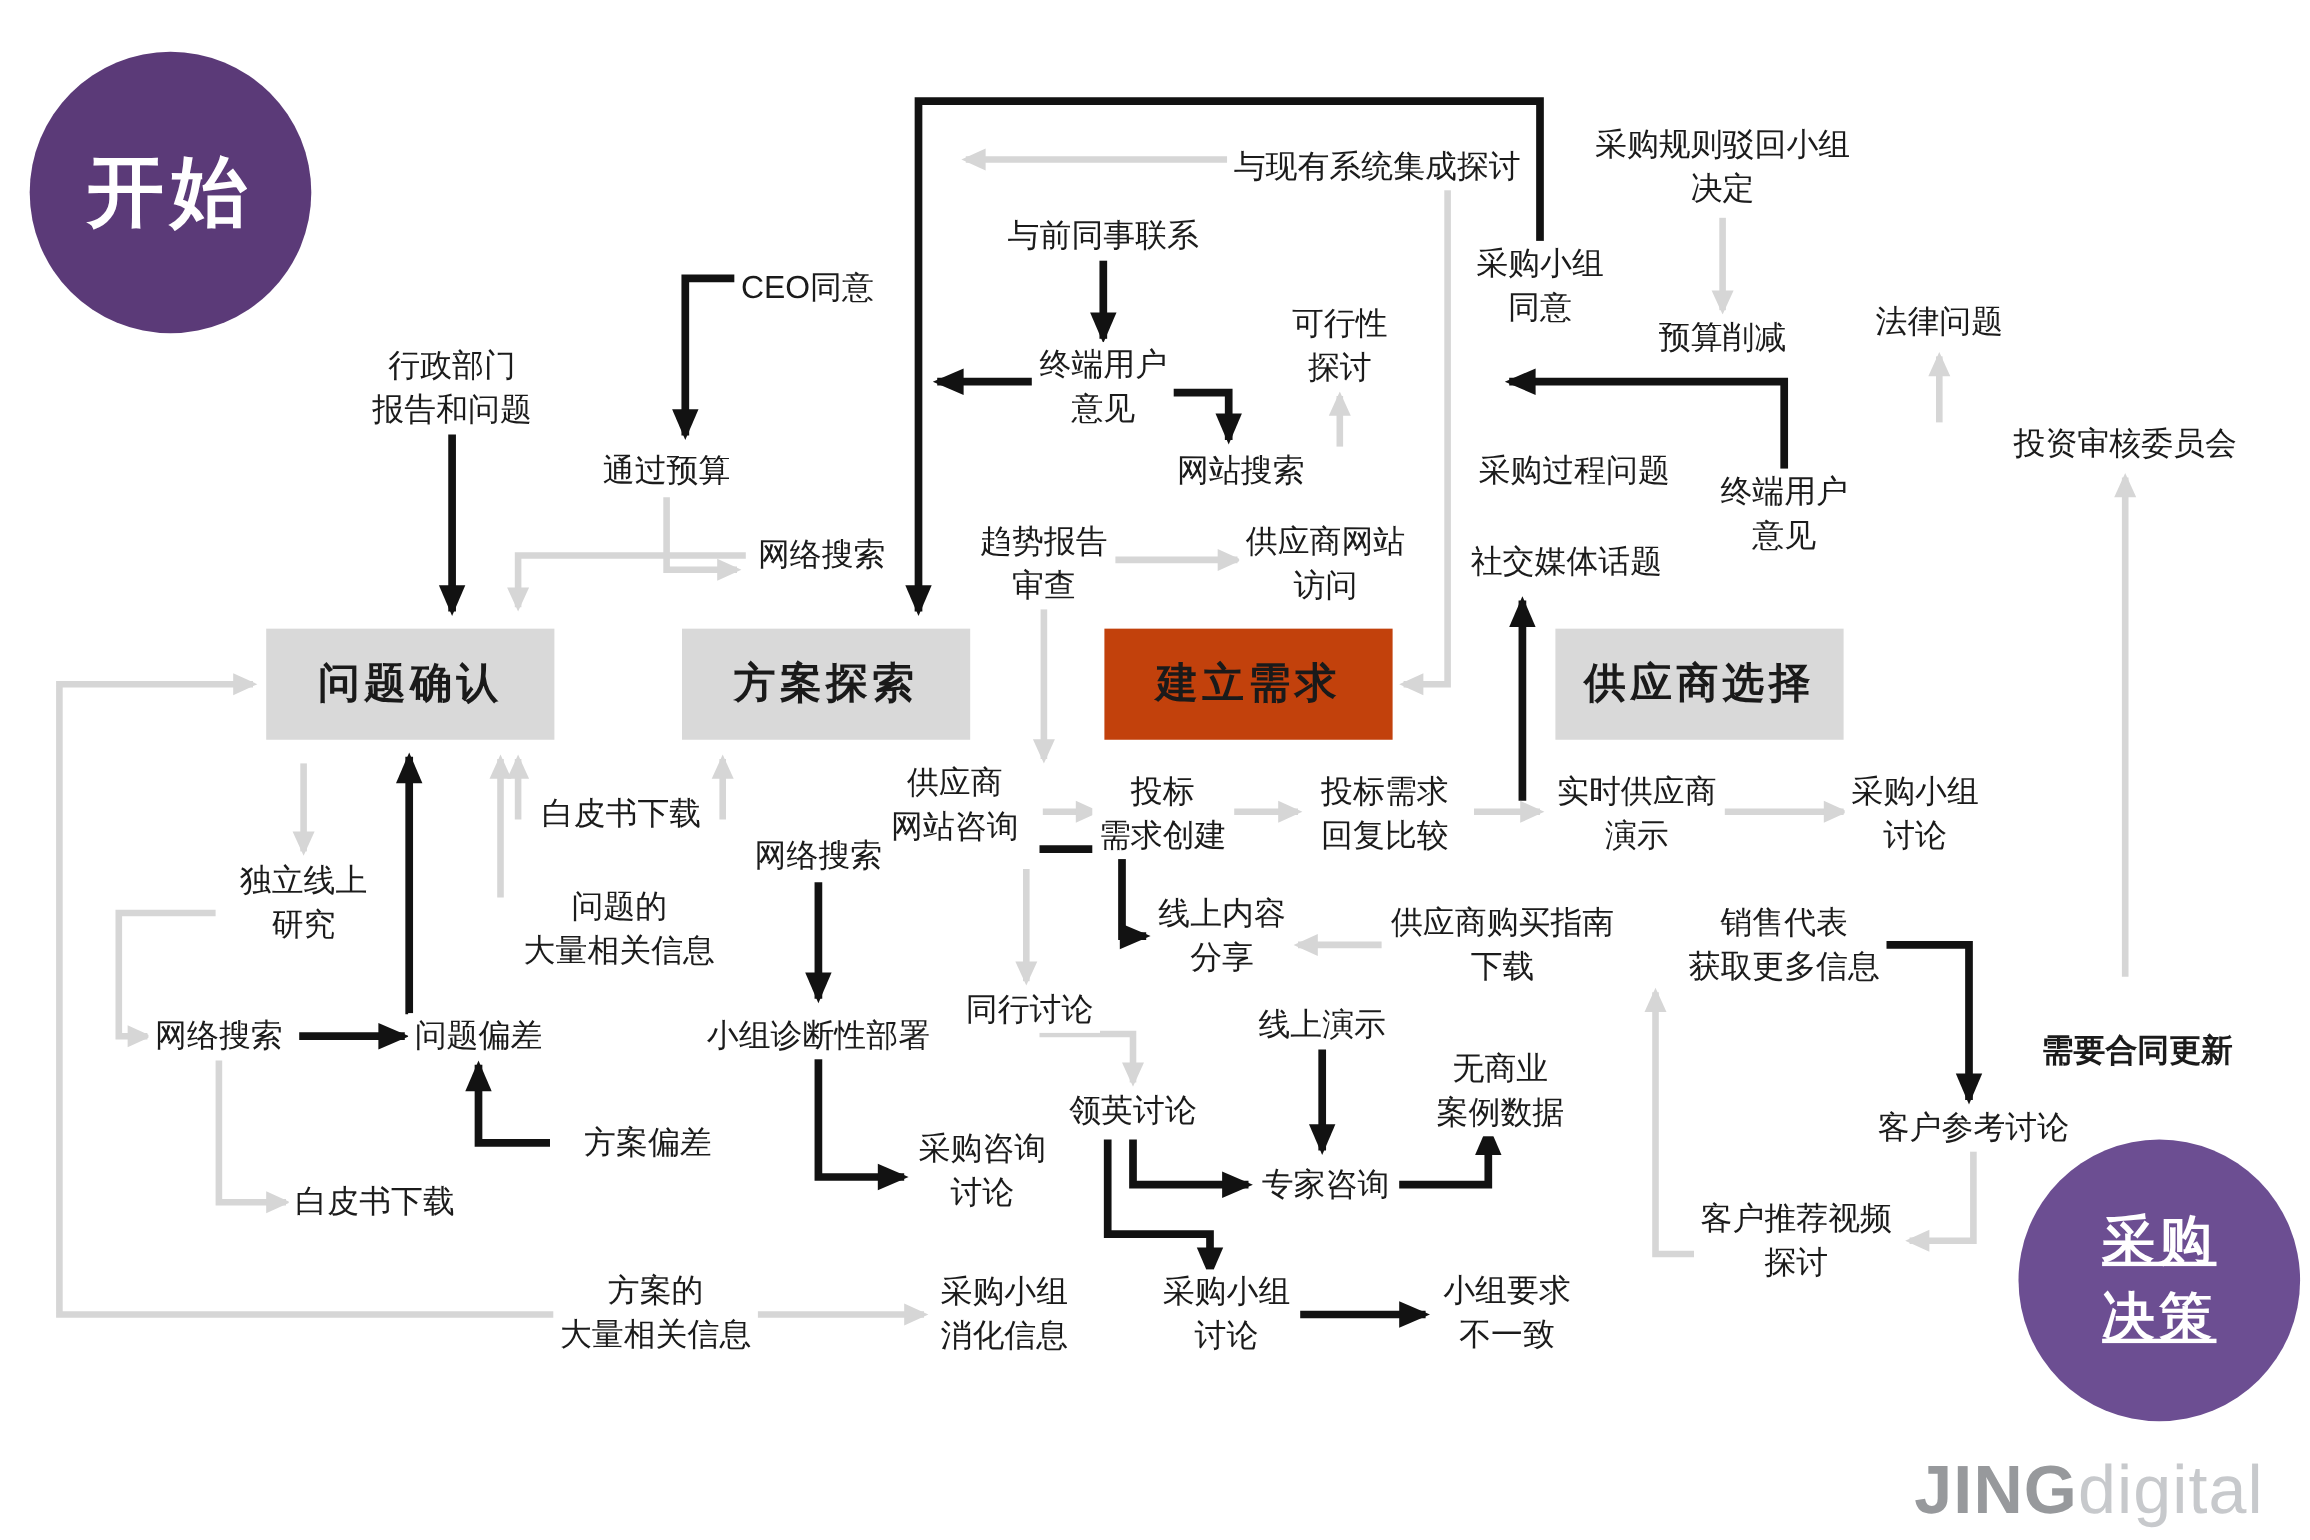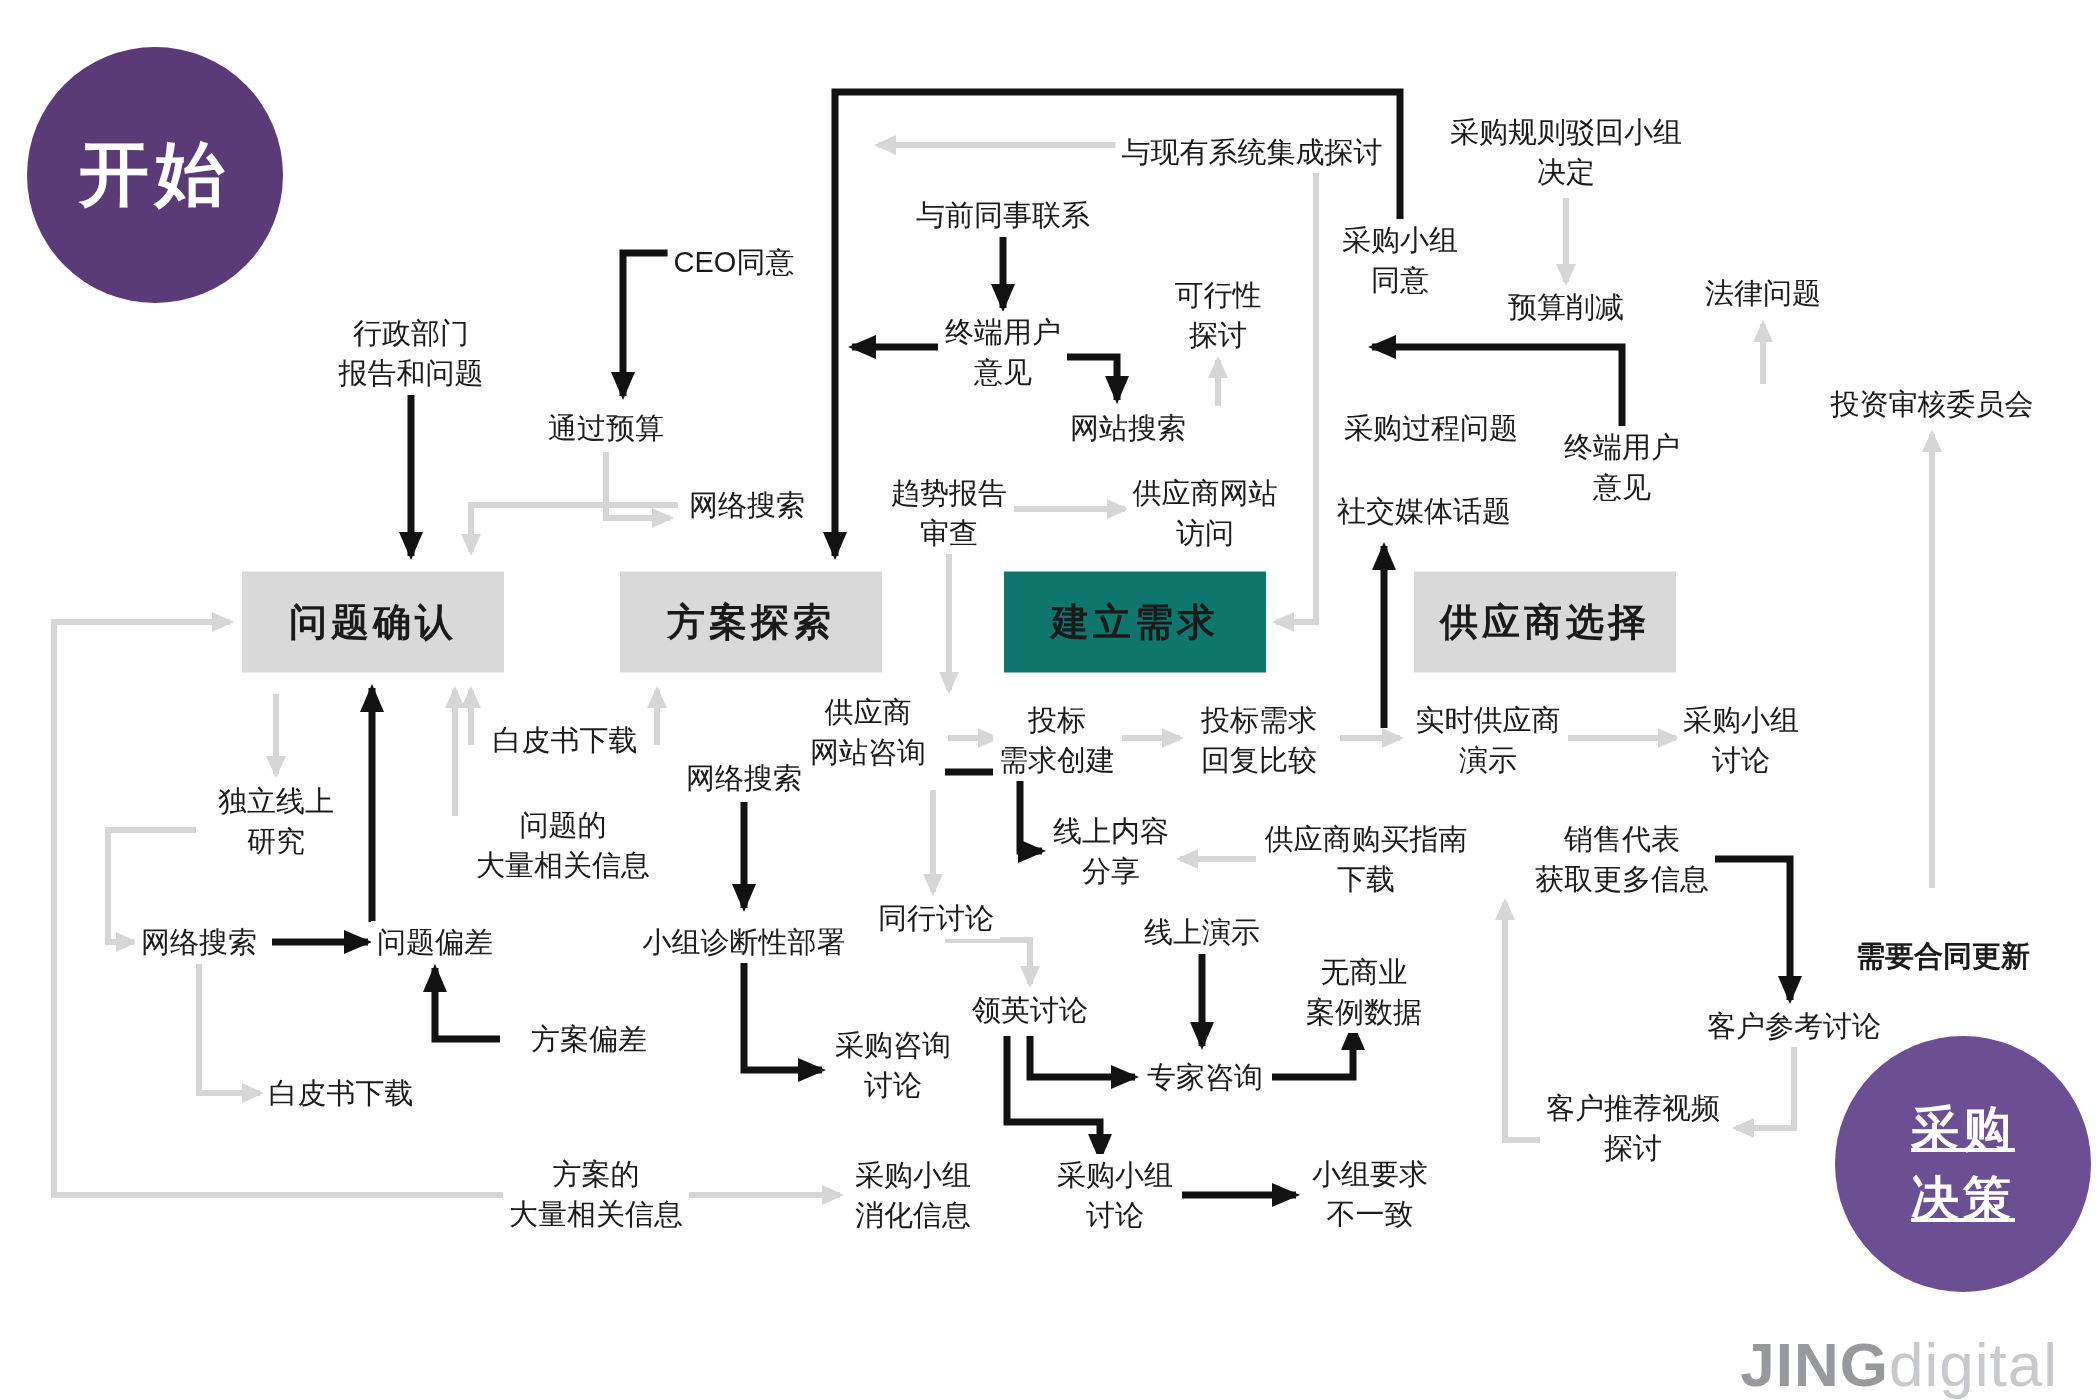--- a/index.html
+++ b/index.html
@@ -20,21 +20,21 @@
     padding:0;z-index:1;
   }
   .circle{
     position:absolute;width:256px;height:256px;border-radius:50%;
     display:flex;flex-direction:column;align-items:center;justify-content:center;
     color:#ffffff;font-weight:700;z-index:4;
   }
   #start-circle{left:27px;top:47px;font-size:70px;letter-spacing:6px;}
   #decision-circle{left:1835px;top:1036px;font-size:48px;line-height:1.45;letter-spacing:4px;}
   #decision-circle span{display:block;}
-  #logo{position:absolute;right:42px;bottom:0;font-size:62px;z-index:4;letter-spacing:1px;}
+  #logo{position:absolute;right:42px;bottom:10px;font-size:62px;z-index:4;letter-spacing:1px;}
   #logo .bold{color:#97999c;font-weight:700;}
   #logo .light{color:#c7c9cc;font-weight:400;}
 </style>
 </head>
 <body>
 
 <div id="canvas">
 
   <svg id="edge-layer" xmlns="http://www.w3.org/2000/svg">
     <defs>
@@ -94,21 +94,21 @@
       <polyline points="1566,198 1566,282" fill="none" stroke="#d6d6d6" stroke-width="6" marker-end="url(#arrow-gray)"></polyline>
     </svg>
 
   <div id="nodes">
       <div class="node stage" style="left: 373px; top: 622px; background: rgb(217, 217, 217);">
         <span class="line">问题确认</span>
       </div>
       <div class="node stage" style="left: 751px; top: 622px; background: rgb(217, 217, 217);">
         <span class="line">方案探索</span>
       </div>
-      <div class="node stage" style="left: 1135px; top: 622px; background: #0f766e;">
+      <div class="node stage" style="left: 1135px; top: 622px; background: #c2410c;">
         <span class="line">建立需求</span>
       </div>
       <div class="node stage" style="left: 1545px; top: 622px; background: rgb(217, 217, 217);">
         <span class="line">供应商选择</span>
       </div>
       <div class="node" style="left: 411px; top: 353px;">
         <span class="line">行政部门</span>
         <span class="line">报告和问题</span>
       </div>
       <div class="node" style="left: 734px; top: 262px;">

